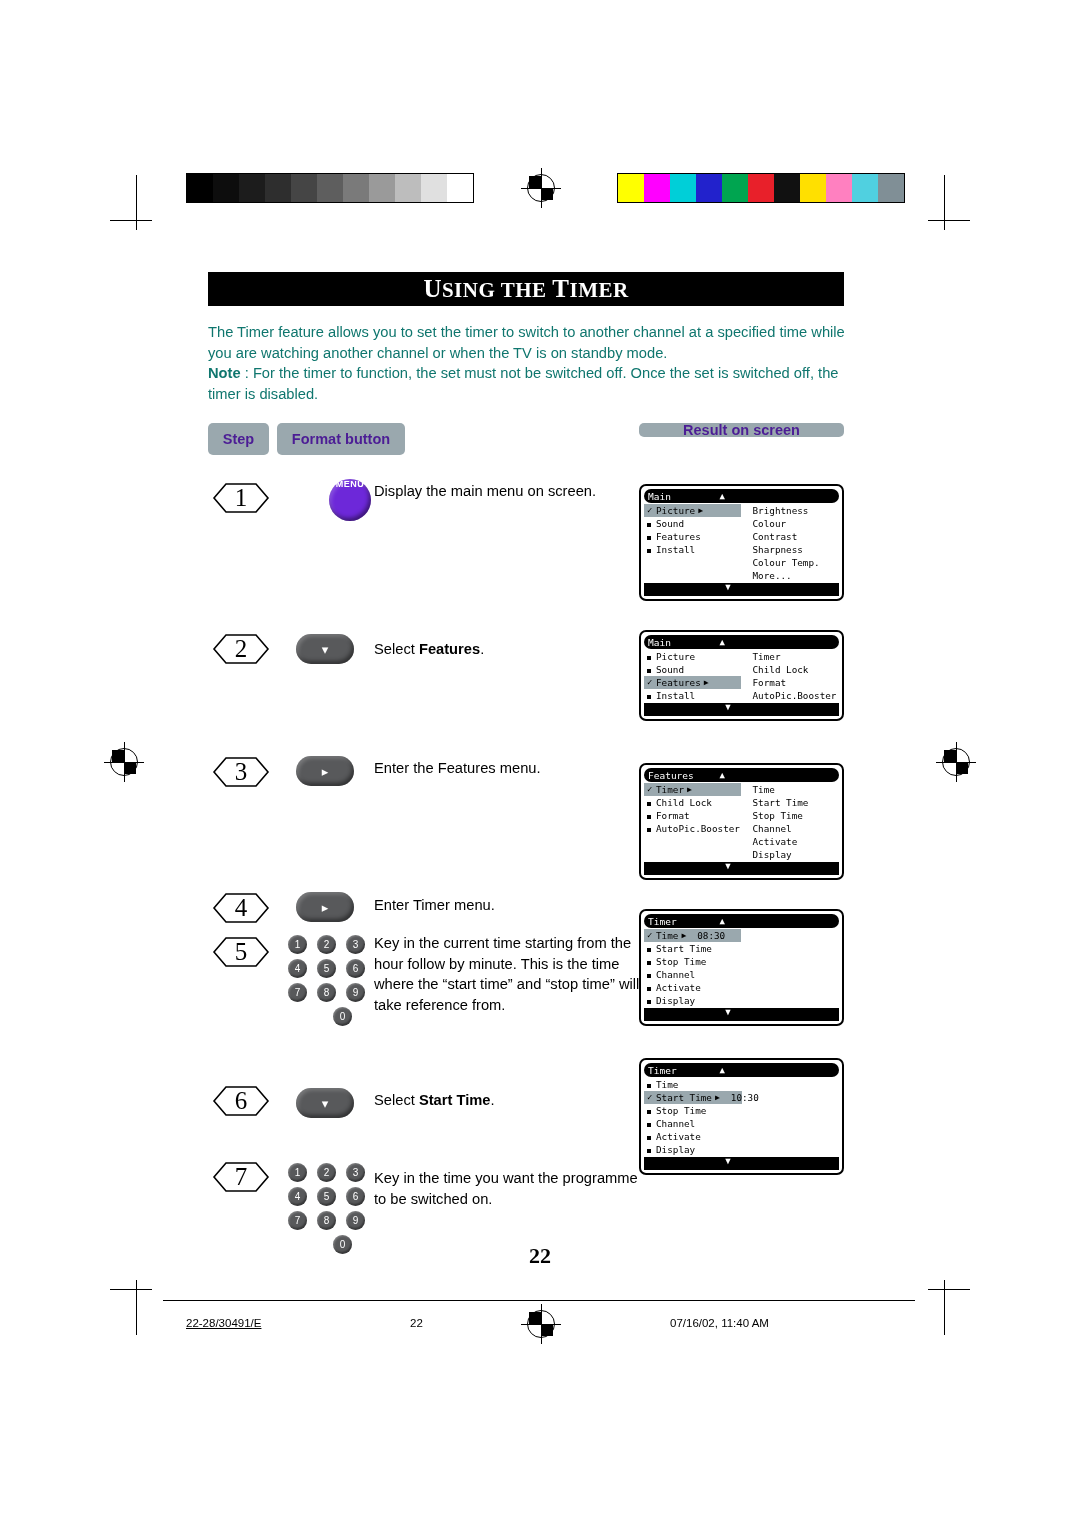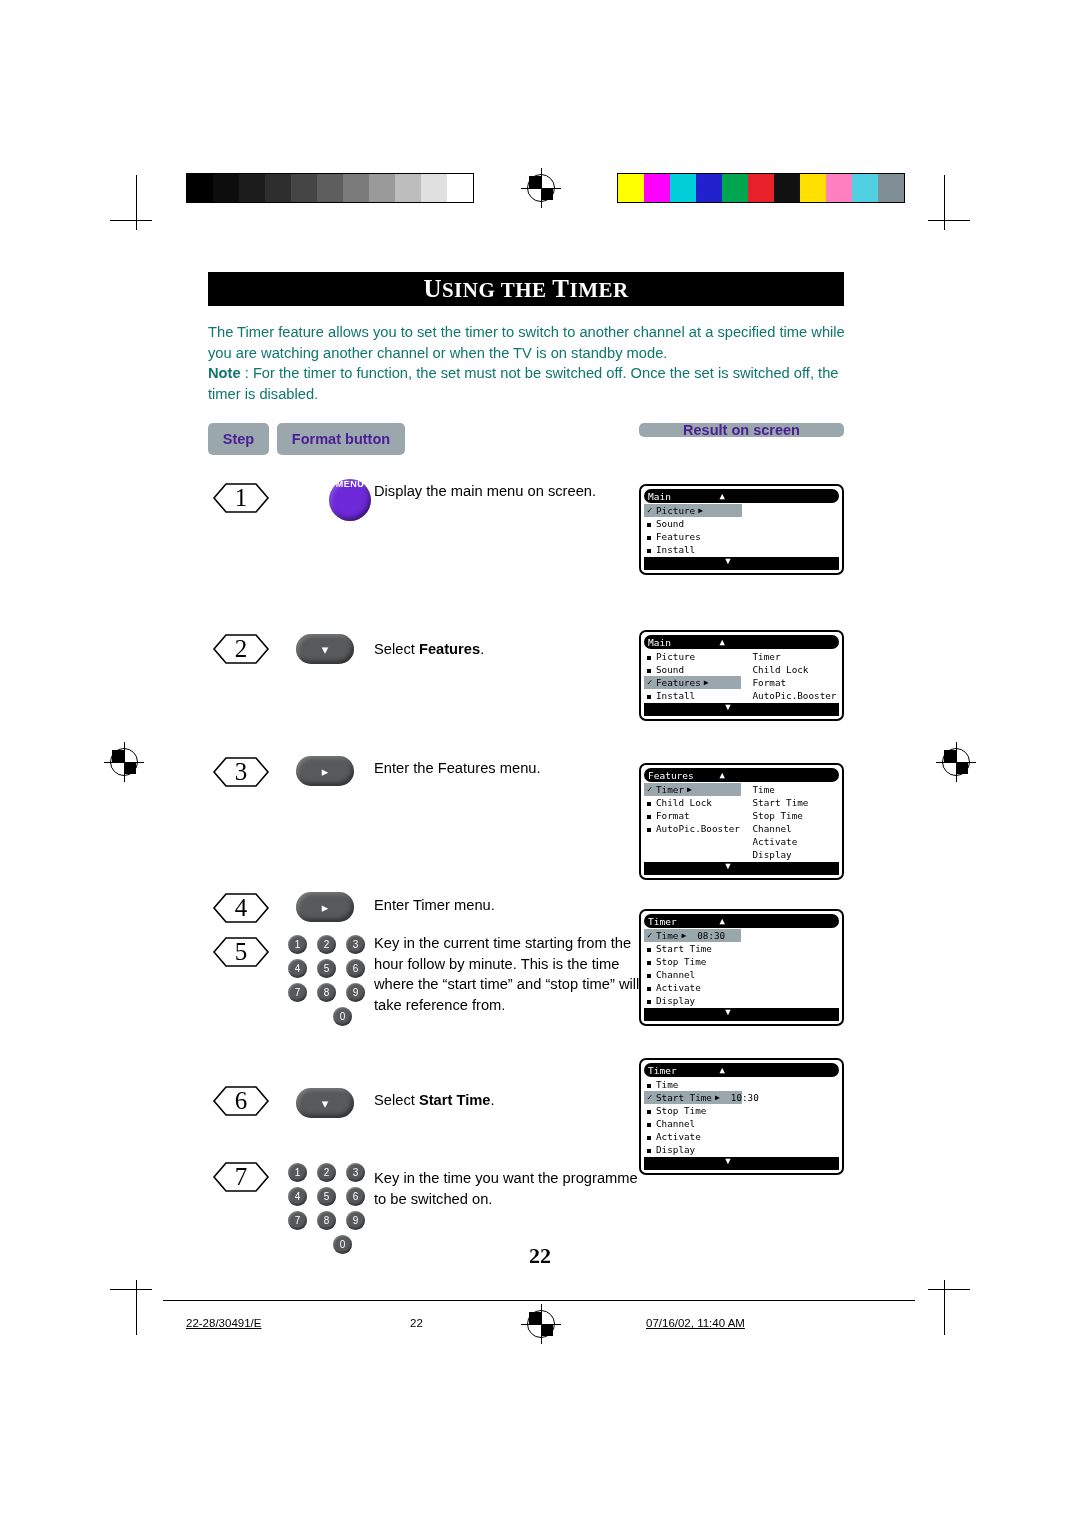--- a/index.html
+++ b/index.html
@@ -250,21 +250,21 @@
     width: 752px;
     border-top: 1px solid #000;
   }
   .footer-text {
     position: absolute;
     top: 1317px;
     font-size: 11.5px;
   }
   #footer-left { left: 186px; text-decoration: underline; }
   #footer-mid { left: 410px; }
-  #footer-right { left: 646px; text-decoration: underline; }
+  #footer-right { left: 670px; }
 </style>
 </head>
 <body>
 
 <div class="crop-mark" style="left:110px;top:175px;width:70px;height:55px;">
   <div class="h" style="left:0;top:45px;width:42px;"></div>
   <div class="v" style="left:26px;top:0;height:55px;"></div>
 </div>
 <div class="crop-mark" style="left:900px;top:175px;width:70px;height:55px;">
   <div class="h" style="left:28px;top:45px;width:42px;"></div>
@@ -470,20 +470,40 @@
         </div>
         <div class="osd-item">
           <span class="nomark"><span class="bullet"></span></span>
           <span>Features</span>
         </div>
         <div class="osd-item">
           <span class="nomark"><span class="bullet"></span></span>
           <span>Install</span>
         </div>
       </div>
+      <div class="osd-col right">
+        <div class="osd-item plain">
+          <span>Brightness</span>
+        </div>
+        <div class="osd-item plain">
+          <span>Colour</span>
+        </div>
+        <div class="osd-item plain">
+          <span>Contrast</span>
+        </div>
+        <div class="osd-item plain">
+          <span>Sharpness</span>
+        </div>
+        <div class="osd-item plain">
+          <span>Colour Temp.</span>
+        </div>
+        <div class="osd-item plain">
+          <span>More...</span>
+        </div>
+      </div>
     </div>
     <div class="osd-foot">
       <span class="tri">▼</span>
     </div>
   </div>
 <div class="osd" id="osd-1" style="top:630px;">
     <div class="osd-title">
       <span>Main</span>
       <span class="tri">▲</span>
     </div>

